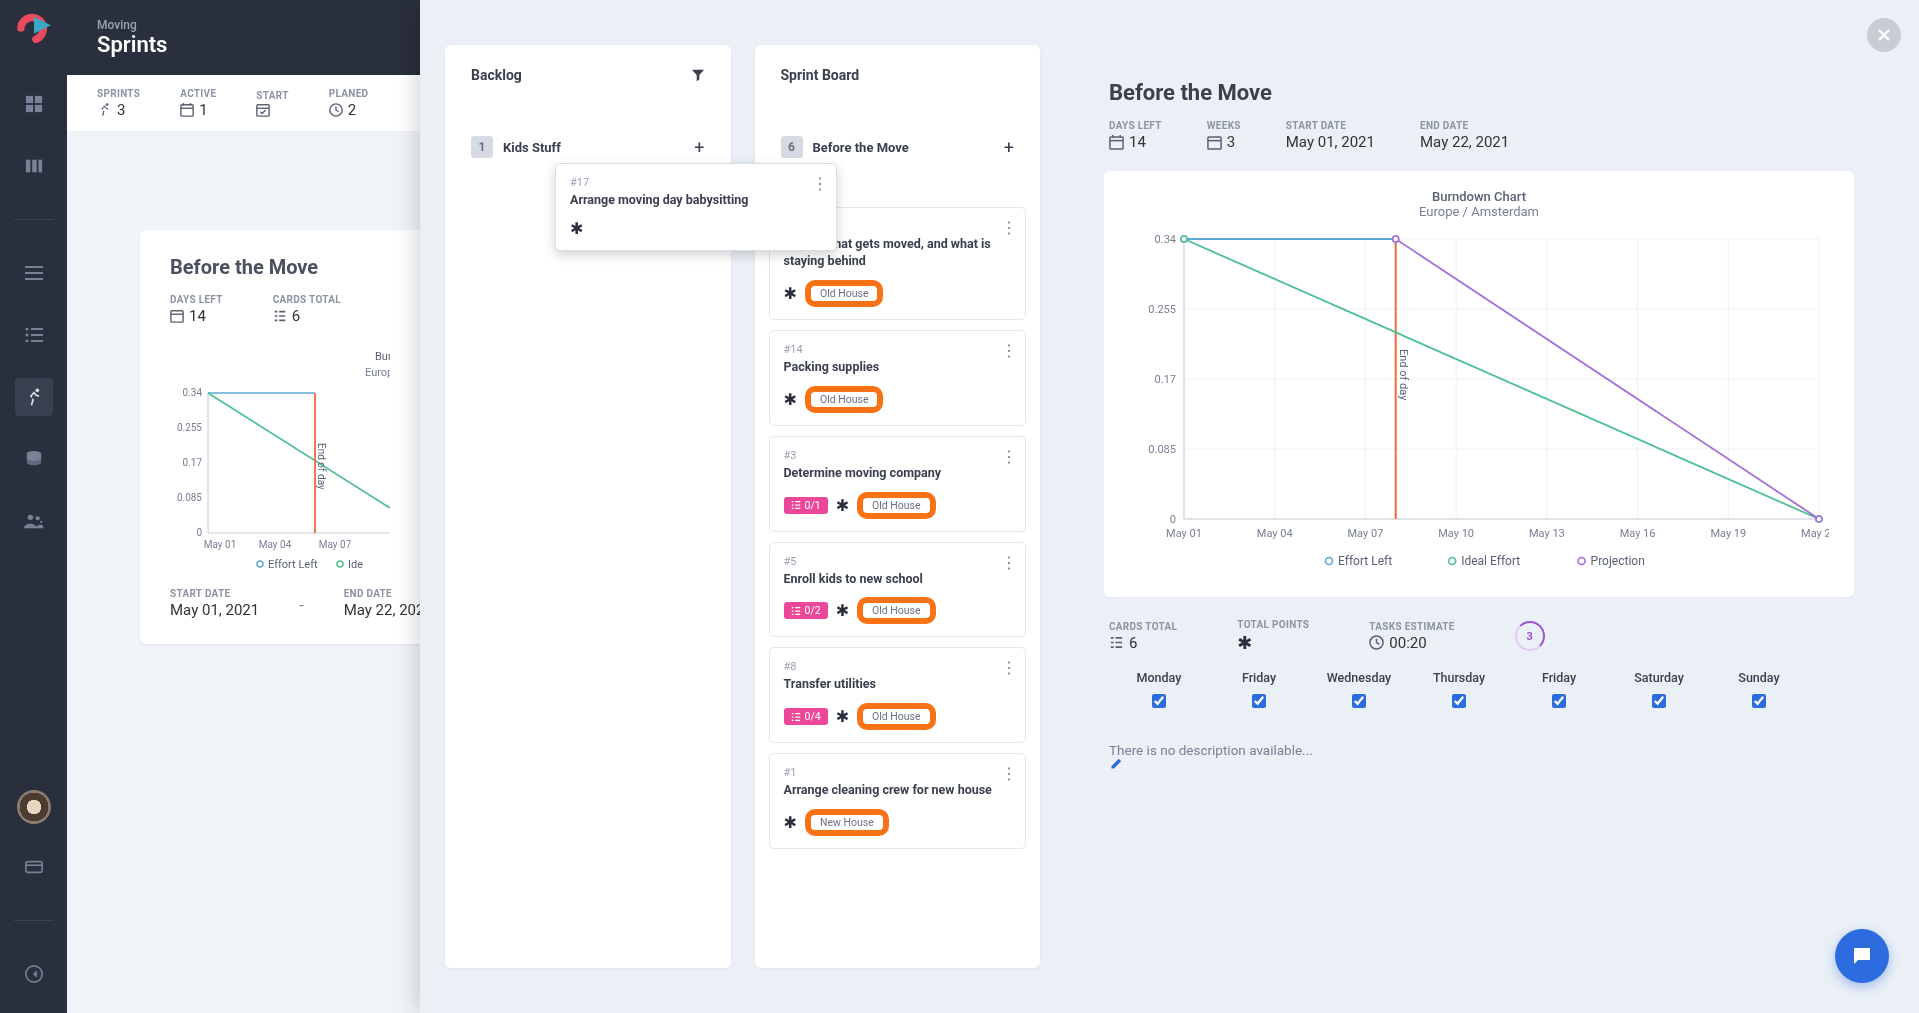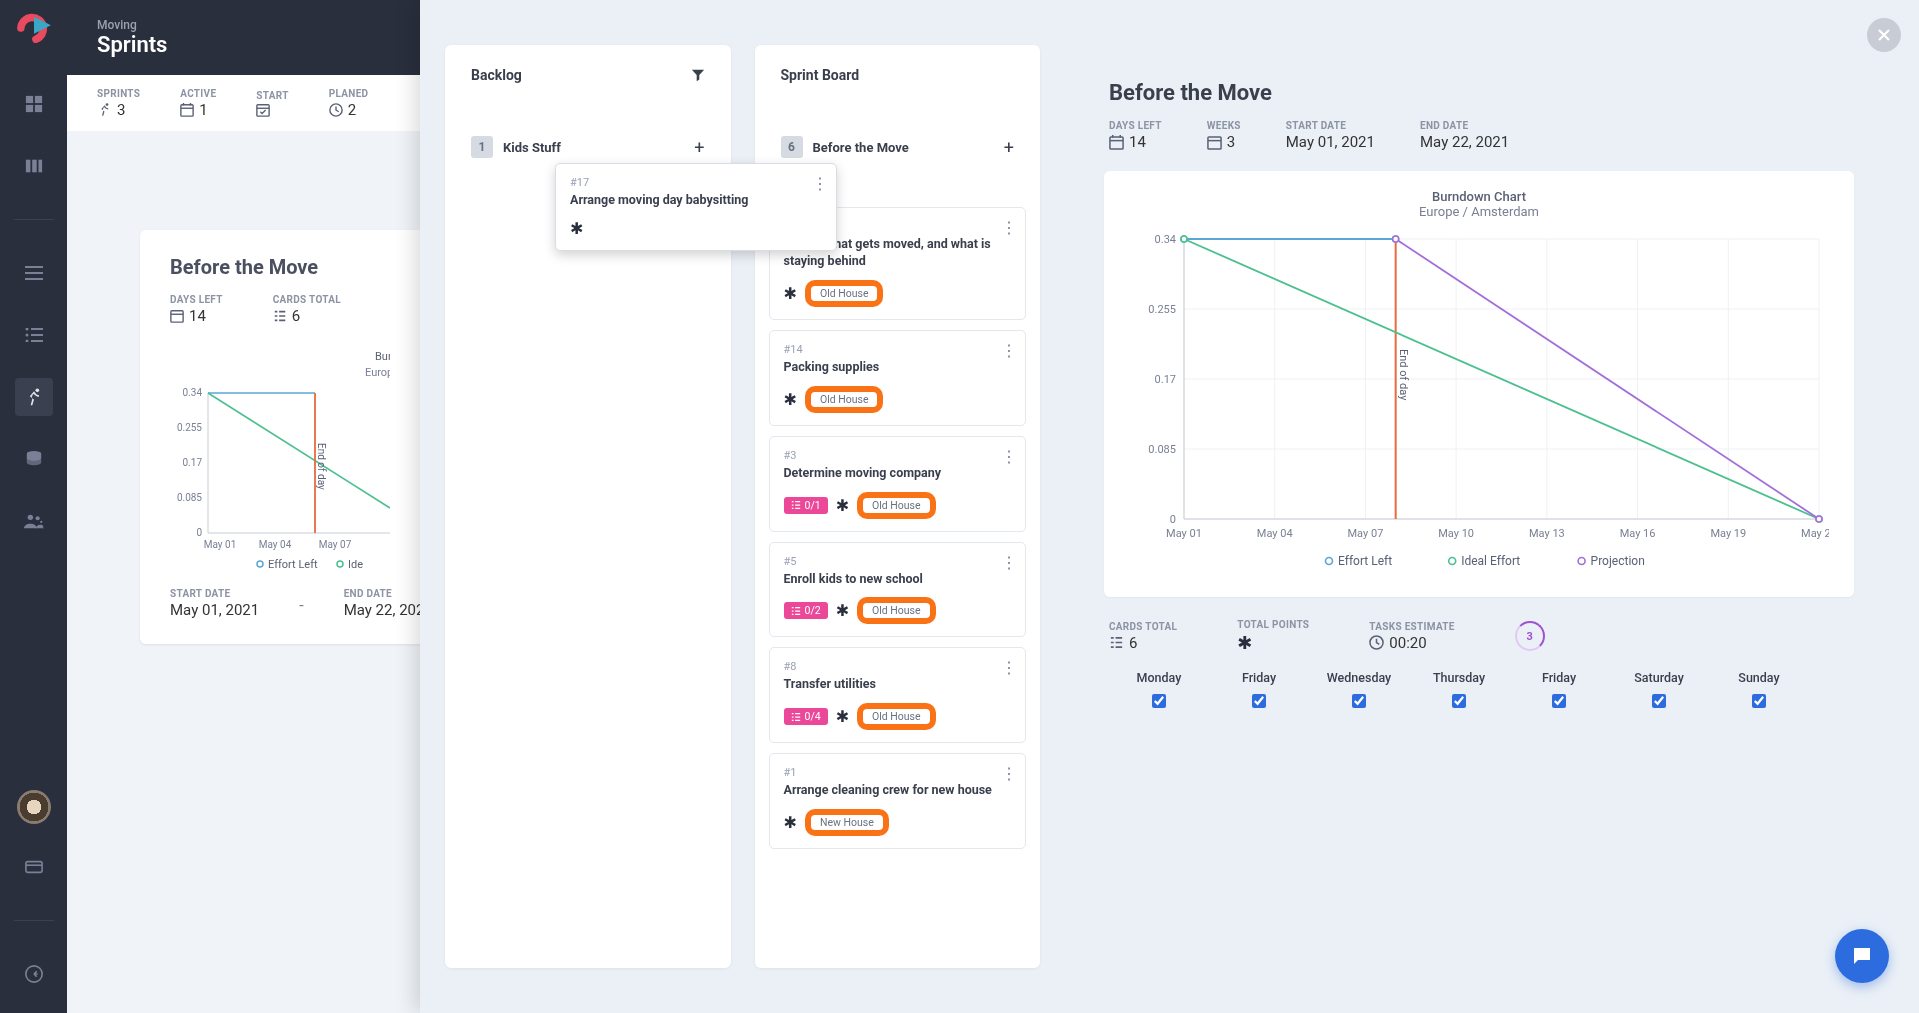--- a/index.html
+++ b/index.html
@@ -510,20 +510,26 @@
           <div class="day"><div class="n">Monday</div><input type="checkbox" checked="" style=""></div>
           <div class="day"><div class="n">Friday</div><input type="checkbox" checked="" style=""></div>
           <div class="day"><div class="n">Wednesday</div><input type="checkbox" checked="" style=""></div>
           <div class="day"><div class="n">Thursday</div><input type="checkbox" checked="" style=""></div>
           <div class="day"><div class="n">Friday</div><input type="checkbox" checked="" style=""></div>
           <div class="day"><div class="n">Saturday</div><input type="checkbox" checked="" style=""></div>
           <div class="day"><div class="n">Sunday</div><input type="checkbox" checked="" style=""></div>
         </div>
     </div>
 
+    <div class="desc">
+      <span>There is no description available...</span>
+      <span class="edit"><svg width="13" height="13" viewBox="0 0 16 16" fill="currentColor">
+            <path d="M12 1l3 3-9 9H3v-3z"></path>
+          </svg></span>
+    </div>
   </div>
 </div>
 
 <div class="card floating">
   <div class="num">#17</div>
   <div class="dots">⋮</div>
   <div class="title">Arrange moving day babysitting</div>
   <div class="meta">
       <span class="star">✱</span>
     </div>

